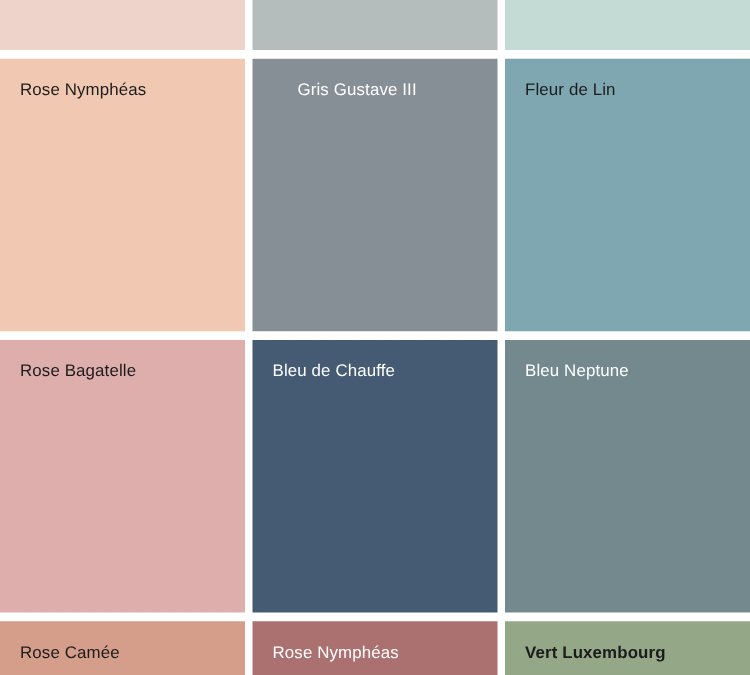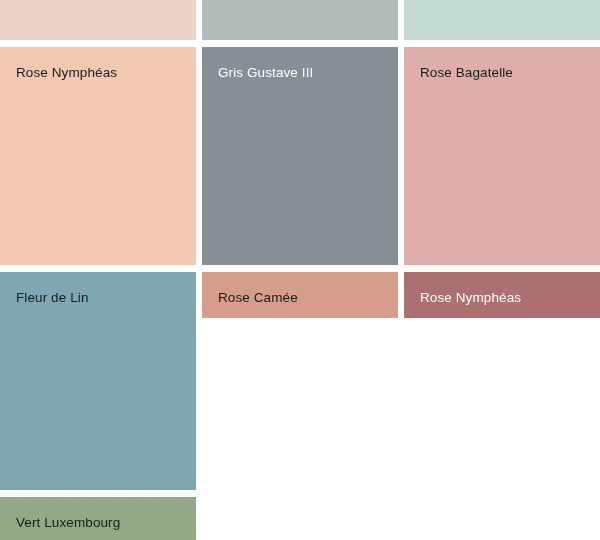--- a/index.html
+++ b/index.html
@@ -49,19 +49,21 @@
   .label-light { color: #ffffff; }
 </style>
 </head>
 <body>
 
 <div id="palette-grid">
     <div class="swatch row-top" style="background-color: rgb(238, 211, 203);"></div>
     <div class="swatch row-top" style="background-color: rgb(180, 188, 188);"></div>
     <div class="swatch row-top" style="background-color: rgb(196, 218, 213);"></div>
     <div class="swatch row-tall" style="background-color: rgb(241, 201, 178);"><span class="swatch-label label-dark" style="color: rgb(28, 28, 28);">Rose Nymphéas</span></div>
-    <div class="swatch row-tall" style="background-color: rgb(135, 143, 150);"><span class="swatch-label label-light" style="color: rgb(255, 255, 255);">Gris Gustave III</span></div>
+    <div class="swatch row-tall" style="background-color: rgb(135, 143, 150);"><span class="swatch-label label-light" style="color: rgb(255, 255, 255); margin-left: 20px;">Gris Gustave III</span></div>
+    <div class="swatch row-tall" style="background-color: rgb(127, 167, 178);"><span class="swatch-label label-dark" style="color: rgb(28, 28, 28);">Fleur de Lin</span></div>
     <div class="swatch row-tall" style="background-color: rgb(222, 174, 172);"><span class="swatch-label label-dark" style="color: rgb(28, 28, 28);">Rose Bagatelle</span></div>
-    <div class="swatch row-tall" style="background-color: rgb(127, 167, 178);"><span class="swatch-label label-dark" style="color: rgb(28, 28, 28);">Fleur de Lin</span></div>
+    <div class="swatch row-tall" style="background-color: rgb(69, 90, 115);"><span class="swatch-label label-light" style="color: rgb(255, 255, 255);">Bleu de Chauffe</span></div>
+    <div class="swatch row-tall" style="background-color: rgb(115, 137, 141);"><span class="swatch-label label-light" style="color: rgb(255, 255, 255);">Bleu Neptune</span></div>
     <div class="swatch row-bottom" style="background-color: rgb(212, 158, 139);"><span class="swatch-label label-dark" style="color: rgb(28, 28, 28);">Rose Camée</span></div>
     <div class="swatch row-bottom" style="background-color: rgb(171, 113, 113);"><span class="swatch-label label-light" style="color: rgb(255, 255, 255);">Rose Nymphéas</span></div>
-    <div class="swatch row-bottom" style="background-color: rgb(148, 168, 136);"><span class="swatch-label label-dark" style="color: rgb(28, 28, 28);">Vert Luxembourg</span></div>
+    <div class="swatch row-bottom" style="background-color: rgb(148, 168, 136);"><span class="swatch-label label-dark" style="color: rgb(28, 28, 28); font-weight: bold;">Vert Luxembourg</span></div>
   </div>
 
 </body></html>

